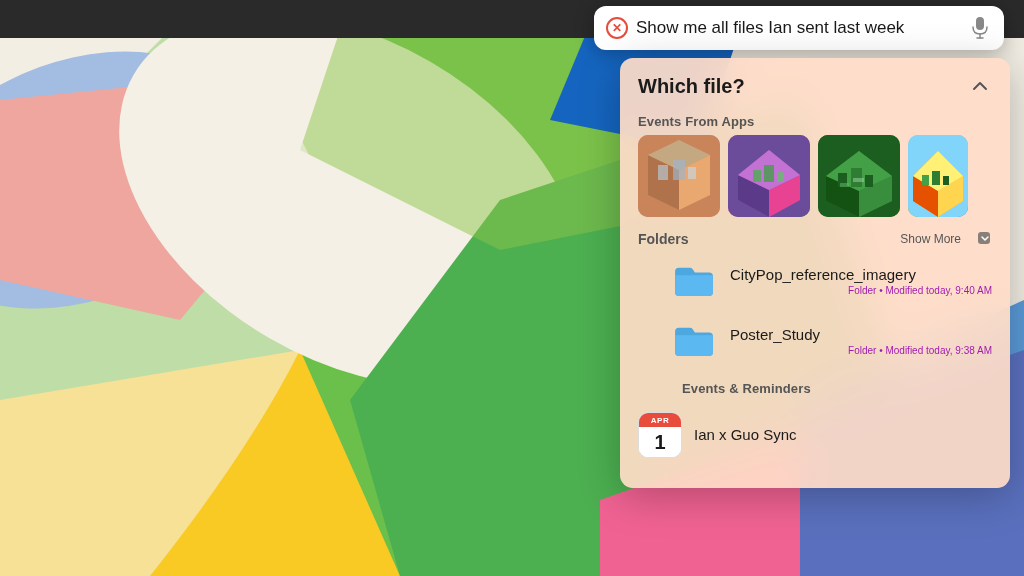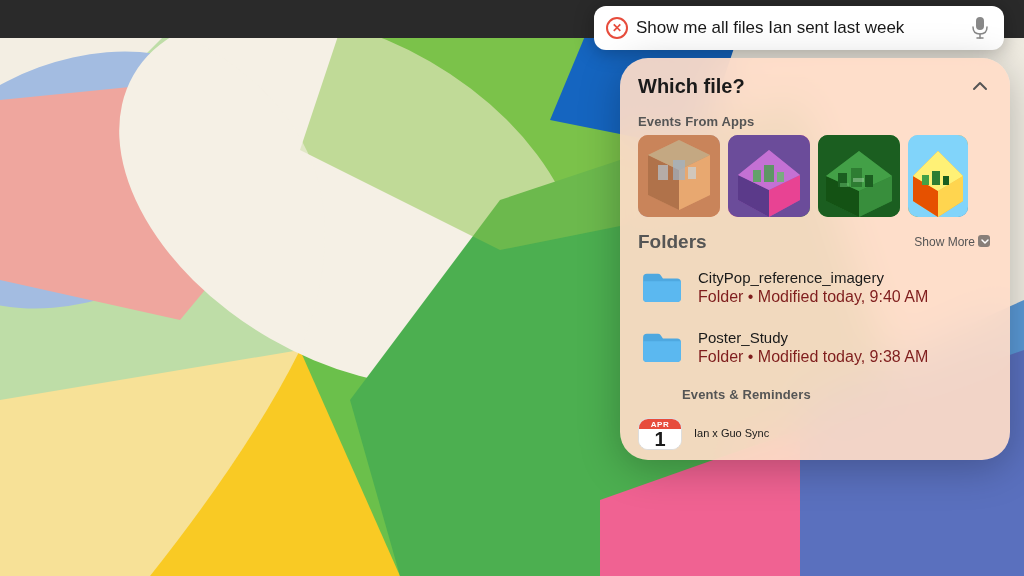--- a/index.html
+++ b/index.html
@@ -82,24 +82,24 @@
 
     
     #results-panel {
       position: absolute;
       top: 58px;
       right: 14px;
       width: 390px;
       background: rgba(255, 220, 200, 0.92);
       backdrop-filter: blur(20px);
       -webkit-backdrop-filter: blur(20px);
-      border-radius: 28px;
+      border-radius: 13px;
       z-index: 20;
       box-shadow: 0 8px 40px rgba(0,0,0,0.25);
-      padding-bottom: 0;
+      padding-bottom: 20px;
       overflow: hidden;
     }
 
     #panel-header {
       display: flex;
       justify-content: space-between;
       align-items: center;
       padding: 16px 18px 8px 18px;
     }
 
@@ -167,44 +167,45 @@
 
     
     .section-header-row {
       display: flex;
       justify-content: space-between;
       align-items: center;
       padding: 10px 18px 4px 18px;
     }
 
     .section-header-label {
-      font-size: 19px;
+      font-size: 14px;
       font-weight: 600;
       color: #555;
     }
 
     .show-more-btn {
       font-size: 12px;
       color: #555;
       font-weight: 500;
       cursor: pointer;
       display: flex;
       align-items: center;
-      gap: 3px;
+      gap: 17px;
     }
 
     .show-more-arrow {
       font-size: 11px;
     }
 
     .folder-item {
       display: flex;
       align-items: center;
       padding: 10px 18px;
       cursor: pointer;
+      margin-left: 32px;
     }
 
     .folder-icon-wrap {
       width: 48px;
       height: 40px;
       display: flex;
       align-items: center;
       justify-content: center;
       flex-shrink: 0;
       margin-right: 12px;
@@ -220,35 +221,36 @@
     }
 
     .folder-name {
       font-size: 15px;
       font-weight: 500;
       color: #1a1a1a;
       margin-bottom: 2px;
     }
 
     .folder-meta {
-      font-size: 16px;
-      color: #7f1d1d;
+      font-size: 10px;
+      color: #a21caf;
+      text-align: right;
     }
 
     
     .event-item {
       display: flex;
       align-items: center;
       padding: 10px 18px;
       cursor: pointer;
     }
 
     .calendar-icon {
       width: 44px;
-      height: 32px;
+      height: 46px;
       border-radius: 10px;
       overflow: hidden;
       flex-shrink: 0;
       margin-right: 12px;
       display: flex;
       flex-direction: column;
       border: 1px solid #ddd;
       background: white;
     }
 
@@ -281,21 +283,21 @@
       font-weight: 700;
       color: #1a1a1a;
       line-height: 1;
     }
 
     .event-info {
       flex: 1;
     }
 
     .event-name {
-      font-size: 11px;
+      font-size: 15px;
       font-weight: 500;
       color: #1a1a1a;
       margin-bottom: 2px;
     }
 
     .event-location {
       font-size: 12px;
       color: #666;
     }
 

